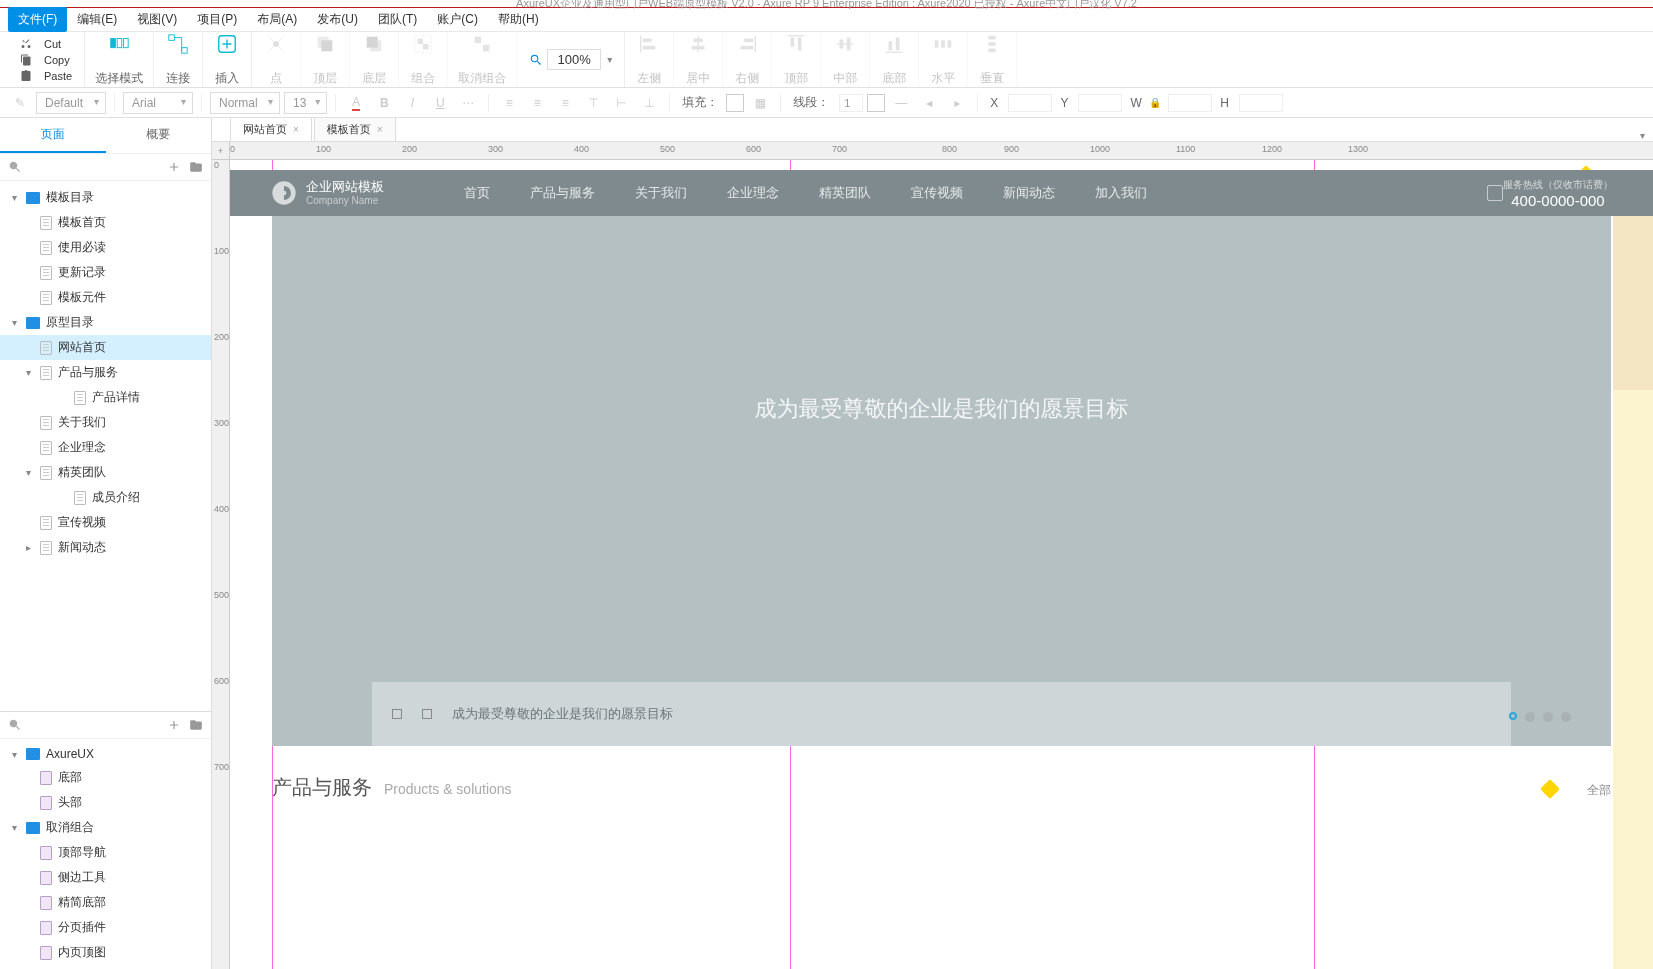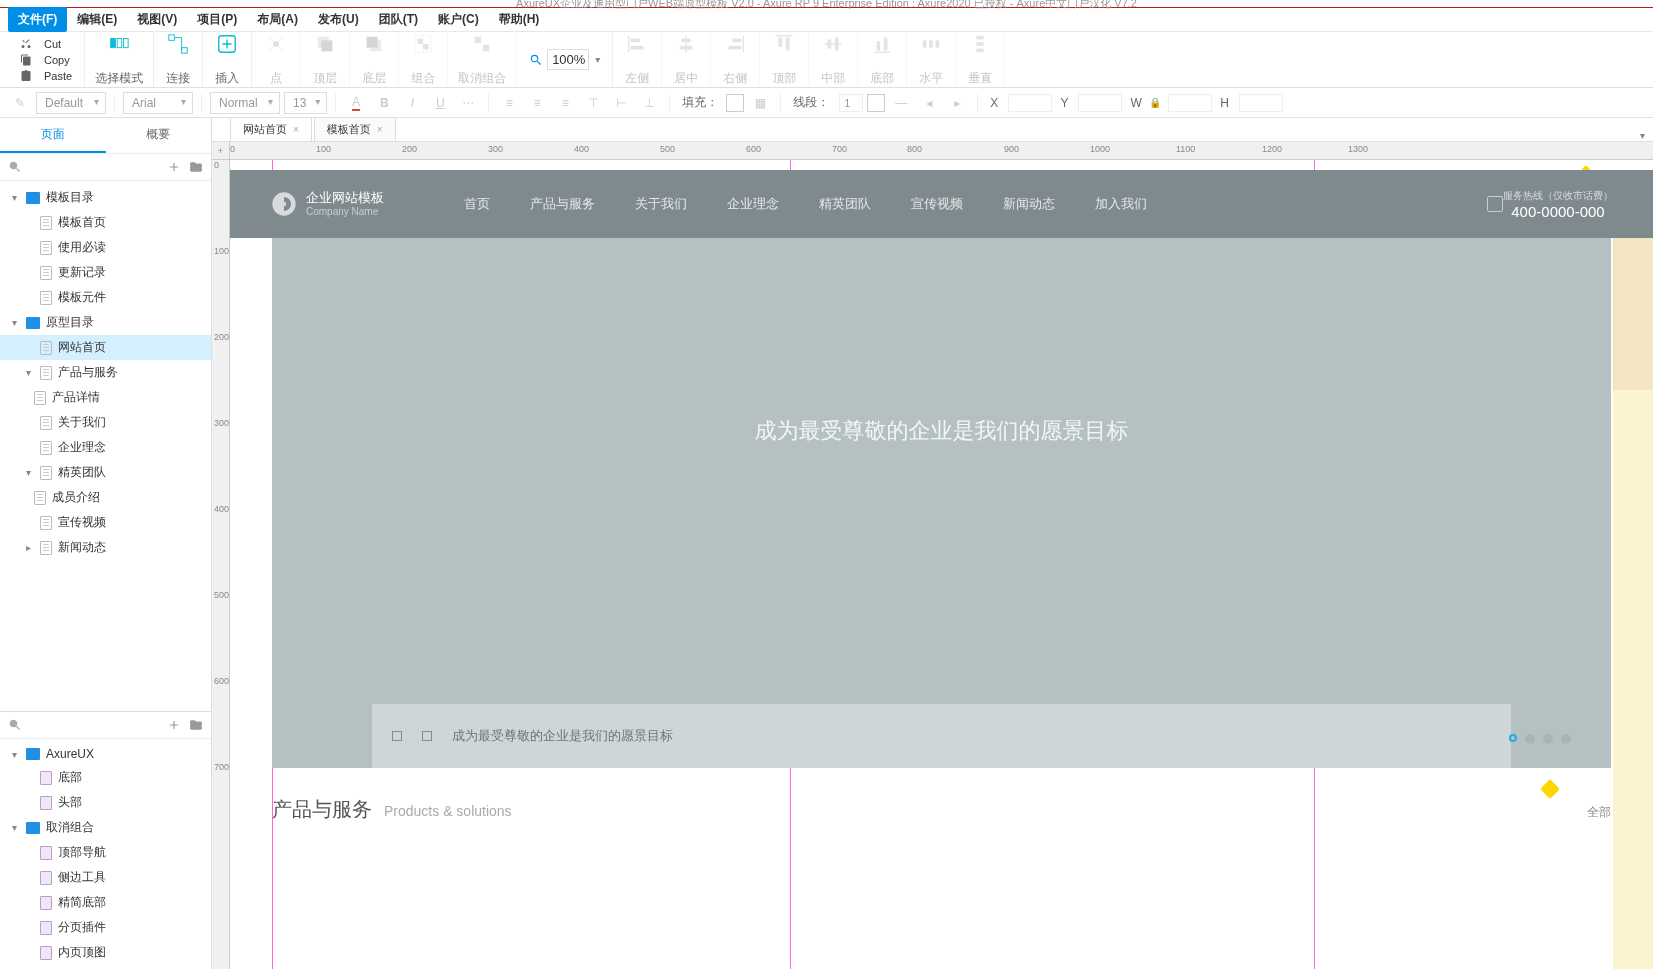--- a/index.html
+++ b/index.html
@@ -4,35 +4,35 @@
 <style>
 * { box-sizing: border-box; margin: 0; padding: 0; font-family: "Microsoft YaHei", Arial, sans-serif; }
 body { font-size: 12px; color: #333; background: #fff; overflow: hidden; }
 
 
 .titlebar { height: 8px; background: #fff; border-bottom: 1px solid #b91c1c; display: flex; align-items: center; padding: 0 8px; font-size: 11px; color: #999; }
 .titlebar .title-text { flex: 1; text-align: center; font-size: 11px; color: #999; }
 
 
 .menubar { height: 24px; background: #fff; display: flex; align-items: center; padding: 0 8px; font-size: 12px; border-bottom: 1px solid #e8e8e8; }
-.menubar .menu-item { padding: 4px 10px; cursor: pointer; font-weight: bold; }
+.menubar .menu-item { padding: 4px 10px; cursor: pointer; }
 .menubar .menu-item:first-child { background: #008fe6; color: #fff; border-radius: 2px; }
 
 
 .ribbon { height: 56px; background: #fff; border-bottom: 1px solid #e0e0e0; display: flex; align-items: stretch; padding: 0 8px; }
 .ribbon .rib-group { display: flex; flex-direction: column; align-items: center; justify-content: center; padding: 0 10px; border-right: 1px solid #eee; }
 .ribbon .rib-clipboard { display: flex; flex-direction: column; justify-content: center; gap: 2px; padding: 0 8px; border-right: 1px solid #eee; font-size: 11px; }
 .ribbon .rib-clipboard div { display: flex; align-items: center; gap: 12px; cursor: pointer; padding: 1px 4px; text-align: right; }
 .ribbon .rib-clipboard svg { width: 12px; height: 12px; fill: #666; }
 .ribbon .rib-icon { width: 28px; height: 24px; display: flex; align-items: center; justify-content: center; }
 .ribbon .rib-icon svg { width: 22px; height: 22px; }
 .ribbon .rib-label { font-size: 12px; color: #666; margin-top: 14px; }
 .ribbon .zoom-group { display: flex; align-items: center; gap: 4px; padding: 0 12px; border-right: 1px solid #eee; }
 .ribbon .zoom-group svg { width: 14px; height: 14px; fill: #008fe6; }
-.ribbon .zoom-input { width: 42px; border: 1px solid #ddd; padding: 2px 4px; font-size: 13px; text-align: center; }
+.ribbon .zoom-input { width: 54px; border: 1px solid #ddd; padding: 2px 4px; font-size: 13px; text-align: center; }
 .ribbon .caret { font-size: 10px; color: #888; margin-left: 2px; }
 
 
 .formatbar { height: 30px; background: #fff; border-bottom: 1px solid #e0e0e0; display: flex; align-items: center; padding: 0 8px; font-size: 12px; gap: 4px; }
 .formatbar .fb-select { border: 1px solid #ddd; padding: 3px 20px 3px 8px; font-size: 12px; position: relative; min-width: 70px; background: #fff; color: #999; }
 .formatbar .fb-select::after { content: "▾"; position: absolute; right: 6px; color: #aaa; font-size: 10px; }
 .formatbar .fb-btn { width: 24px; height: 24px; display: flex; align-items: center; justify-content: center; color: #ccc; cursor: pointer; }
 .formatbar .fb-sep { width: 1px; height: 18px; background: #eee; margin: 0 4px; }
 .formatbar .fb-label { color: #666; margin: 0 4px; }
 .formatbar .fb-swatch { width: 18px; height: 18px; border: 1px solid #ccc; background: #fff; }
@@ -52,21 +52,21 @@
 .lp-search .icons-right svg { fill: #999; cursor: pointer; }
 .lp-tree { flex: 1; overflow-y: auto; padding: 4px 0; font-size: 12px; }
 .lp-tree .tree-item { display: flex; align-items: center; padding: 4px 8px 4px 12px; cursor: pointer; gap: 4px; }
 .lp-tree .tree-item.selected { background: #d4f0ff; }
 .lp-tree .caret-ic { width: 10px; font-size: 10px; color: #888; display: inline-block; }
 .lp-tree .folder-ic { width: 14px; height: 12px; background: #2090e6; border-radius: 1px; display: inline-block; margin-right: 2px; }
 .lp-tree .page-ic { width: 12px; height: 14px; border: 1px solid #bbb; border-radius: 1px; display: inline-block; margin-right: 2px; position: relative; }
 .lp-tree .page-ic::before { content: ""; position: absolute; top: 2px; left: 2px; right: 2px; height: 1px; background: #ccc; box-shadow: 0 3px 0 #ccc, 0 6px 0 #ccc; }
 .lp-tree .master-ic { width: 12px; height: 14px; border: 1px solid #b89fc9; background: #f0e6f7; border-radius: 1px; display: inline-block; margin-right: 2px; }
 .lp-tree .depth1 { padding-left: 26px; }
-.lp-tree .depth2 { padding-left: 20px; text-align: right; }
+.lp-tree .depth2 { padding-left: 60px; text-align: right; }
 
 .lp-section2 { border-top: 1px solid #ddd; }
 
 
 .canvas-area { flex: 1; display: flex; flex-direction: column; background: #f5f5f5; position: relative; overflow: hidden; }
 .canvas-tabs { height: 24px; background: #fff; border-bottom: 1px solid #ddd; display: flex; align-items: flex-end; padding-left: 18px; }
 .canvas-tab { padding: 4px 12px; font-size: 11px; border: 1px solid #ddd; border-bottom: none; background: #fafafa; display: flex; align-items: center; gap: 6px; margin-right: 2px; }
 .canvas-tab.active { background: #fff; }
 .canvas-tab .close { color: #aaa; font-size: 10px; cursor: pointer; }
 .canvas-tabs .more { margin-left: auto; padding: 0 8px; color: #888; font-size: 10px; }
@@ -81,21 +81,21 @@
 
 .canvas-viewport { flex: 1; position: relative; background: #fff; overflow: hidden; }
 .guide-v { position: absolute; top: 0; bottom: 0; width: 1px; background: #ff00cc; opacity: 0.6; }
 .note-badge { position: absolute; width: 14px; height: 14px; background: #ffd500; border-radius: 2px; transform: rotate(45deg); font-size: 9px; display: flex; align-items: center; justify-content: center; }
 
 
 .proto { position: absolute; left: 0; top: 10px; right: 0; }
 .proto-bg-right { position: absolute; right: -40px; top: 10px; bottom: 0; width: 80px; background: #f5e6c3; }
 .proto-bg-yellow { position: absolute; right: -40px; top: 230px; bottom: 0; width: 80px; background: #fcf4cf; }
 
-.proto-header { background: #7f8a8e; height: 68px; display: flex; align-items: center; padding: 0 40px; color: #e6e9ea; font-size: 13px; }
+.proto-header { background: #7f8a8e; height: 46px; display: flex; align-items: center; padding: 0 40px; color: #e6e9ea; font-size: 13px; }
 .proto-logo { display: flex; align-items: center; gap: 8px; }
 .proto-logo .mark { width: 28px; height: 28px; position: relative; }
 .proto-logo .mark svg { width: 28px; height: 28px; fill: #d8dbdc; }
 .proto-logo .txt { display: flex; flex-direction: column; line-height: 1.1; }
 .proto-logo .txt .zh { font-size: 13px; color: #fff; }
 .proto-logo .txt .en { font-size: 10px; color: #c8ccce; }
 .proto-nav { display: flex; gap: 40px; margin-left: 80px; }
 .proto-nav .item { cursor: pointer; }
 .proto-hotline { margin-left: auto; text-align: center; display: flex; align-items: center; gap: 0; }
 .proto-hotline .ph-icon { width: 16px; height: 16px; border: 1px solid #c8ccce; border-radius: 2px; }
@@ -554,21 +554,21 @@
       <div class="ruler-corner">+</div>
       <div class="ruler-h" id="rulerH">
           <span class="tick" style="left: 0px;">0</span>
           <span class="tick" style="left: 86px;">100</span>
           <span class="tick" style="left: 172px;">200</span>
           <span class="tick" style="left: 258px;">300</span>
           <span class="tick" style="left: 344px;">400</span>
           <span class="tick" style="left: 430px;">500</span>
           <span class="tick" style="left: 516px;">600</span>
           <span class="tick" style="left: 602px;">700</span>
-          <span class="tick" style="left: 677px;">800</span>
+          <span class="tick" style="left: 712px;">800</span>
           <span class="tick" style="left: 774px;">900</span>
           <span class="tick" style="left: 860px;">1000</span>
           <span class="tick" style="left: 946px;">1100</span>
           <span class="tick" style="left: 1032px;">1200</span>
           <span class="tick" style="left: 1118px;">1300</span>
         </div>
     </div>
     <div class="canvas-body">
       <div class="ruler-v" id="rulerV">
           <span class="tick" style="top: 0px;">0</span>

